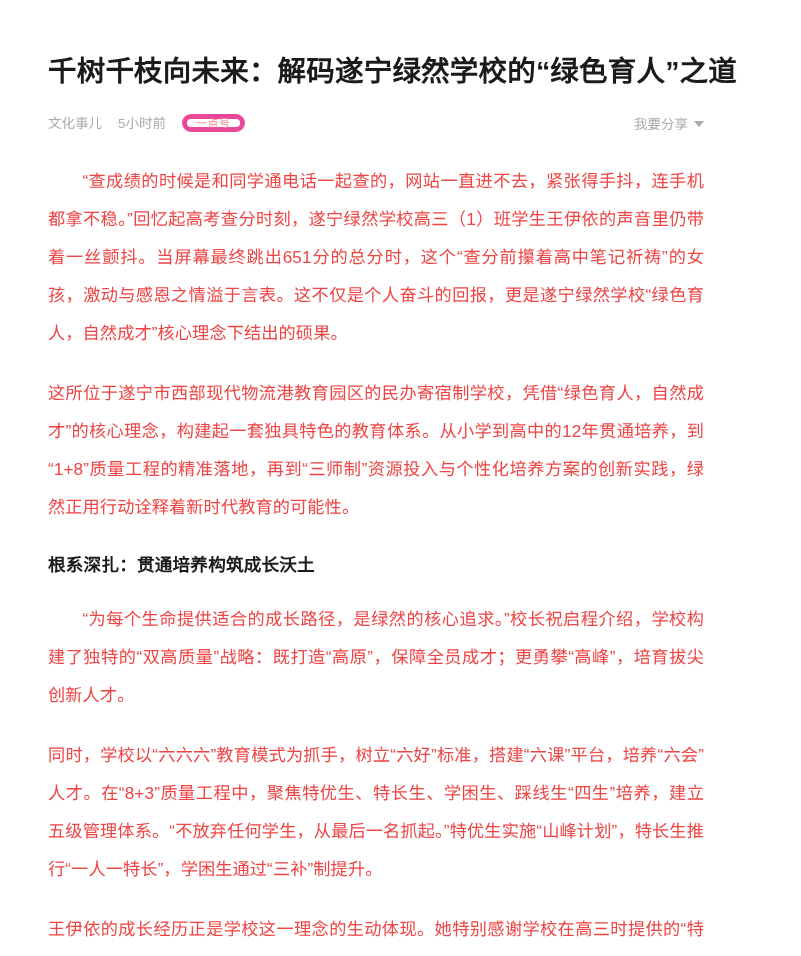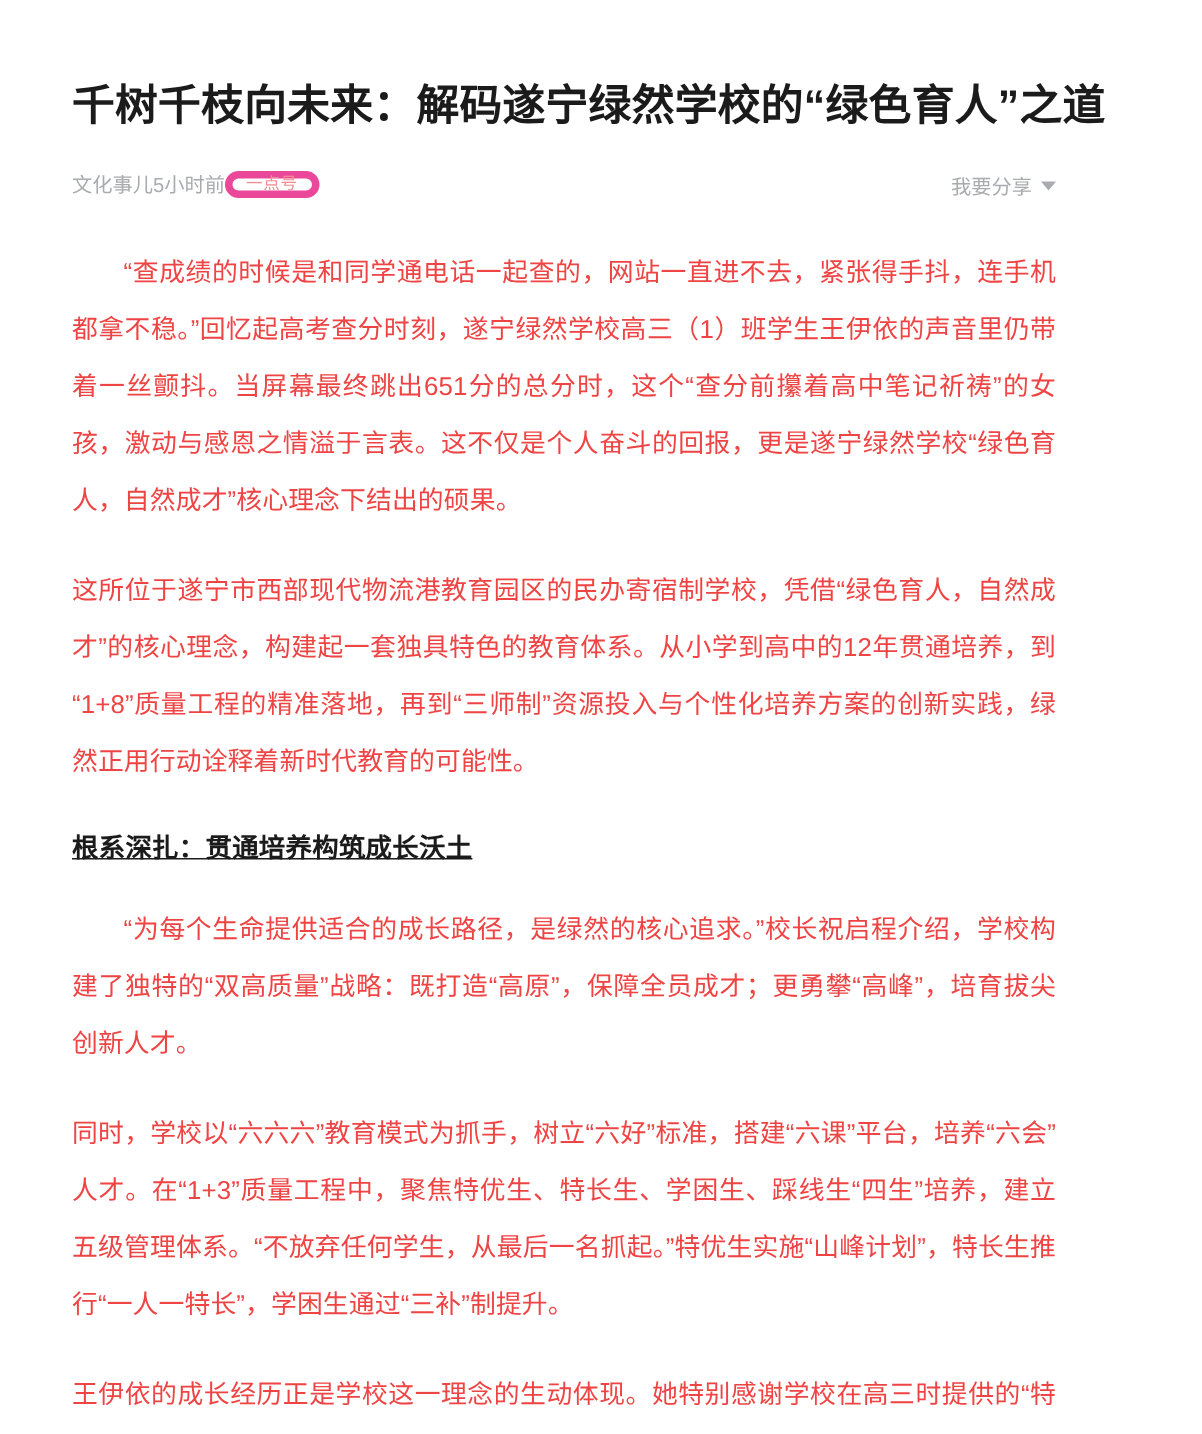--- a/index.html
+++ b/index.html
@@ -46,20 +46,21 @@
     display: flex;
     align-items: center;
     margin-top: 22px;
     height: 22px;
     font-size: 13.5px;
     color: #a7a9ad;
   }
   .meta-left {
     display: flex;
     align-items: center;
+    gap: 16px;
     justify-content: space-between;
   }
   .meta-source,
   .meta-time {
     color: #a9abaf;
     font-size: 13.5px;
     line-height: 1;
     white-space: nowrap;
   }
   .meta-badge {
@@ -112,21 +113,20 @@
   .body-content p.indent {
     text-indent: 2em;
   }
   .body-content h2 {
     margin: 0 0 18px 0;
     font-size: 17.6px;
     line-height: 34px;
     font-weight: 700;
     color: #1b1b1b;
     letter-spacing: 0.2px;
-    text-decoration: underline;
   }
 </style>
 </head>
 <body>
 
 <div class="page">
   <div class="article">
 
     <h1 class="article-title">千树千枝向未来：解码遂宁绿然学校的“绿色育人”之道</h1>
 
@@ -140,18 +140,18 @@
         <span>我要分享</span>
         <span class="caret-down"></span>
       </div>
     </div>
 
     <div class="body-content" id="body-content">
         <p class="indent">“查成绩的时候是和同学通电话一起查的，网站一直进不去，紧张得手抖，连手机都拿不稳。”回忆起高考查分时刻，遂宁绿然学校高三（1）班学生王伊依的声音里仍带着一丝颤抖。当屏幕最终跳出651分的总分时，这个“查分前攥着高中笔记祈祷”的女孩，激动与感恩之情溢于言表。这不仅是个人奋斗的回报，更是遂宁绿然学校“绿色育人，自然成才”核心理念下结出的硕果。</p>
         <p>这所位于遂宁市西部现代物流港教育园区的民办寄宿制学校，凭借“绿色育人，自然成才”的核心理念，构建起一套独具特色的教育体系。从小学到高中的12年贯通培养，到“1+8”质量工程的精准落地，再到“三师制”资源投入与个性化培养方案的创新实践，绿然正用行动诠释着新时代教育的可能性。</p>
         <h2>根系深扎：贯通培养构筑成长沃土</h2>
         <p class="indent">“为每个生命提供适合的成长路径，是绿然的核心追求。”校长祝启程介绍，学校构建了独特的“双高质量”战略：既打造“高原”，保障全员成才；更勇攀“高峰”，培育拔尖创新人才。</p>
-        <p>同时，学校以“六六六”教育模式为抓手，树立“六好”标准，搭建“六课”平台，培养“六会”人才。在“1+3”质量工程中，聚焦特优生、特长生、学困生、踩线生“四生”培养，建立五级管理体系。“不放弃任何学生，从最后一名抓起。”特优生实施“山峰计划”，特长生推行“一人一特长”，学困生通过“三补”制提升。</p>
+        <p>同时，学校以“六六六”教育模式为抓手，树立“六好”标准，搭建“六课”平台，培养“六会”人才。在“8+3”质量工程中，聚焦特优生、特长生、学困生、踩线生“四生”培养，建立五级管理体系。“不放弃任何学生，从最后一名抓起。”特优生实施“山峰计划”，特长生推行“一人一特长”，学困生通过“三补”制提升。</p>
         <p>王伊依的成长经历正是学校这一理念的生动体现。她特别感谢学校在高三时提供的“特色小班教学以及一对一的老师辅导”，认为这对学习“非常有帮助”。</p>
       </div>
 
   </div>
 </div>
 
 </body></html>

